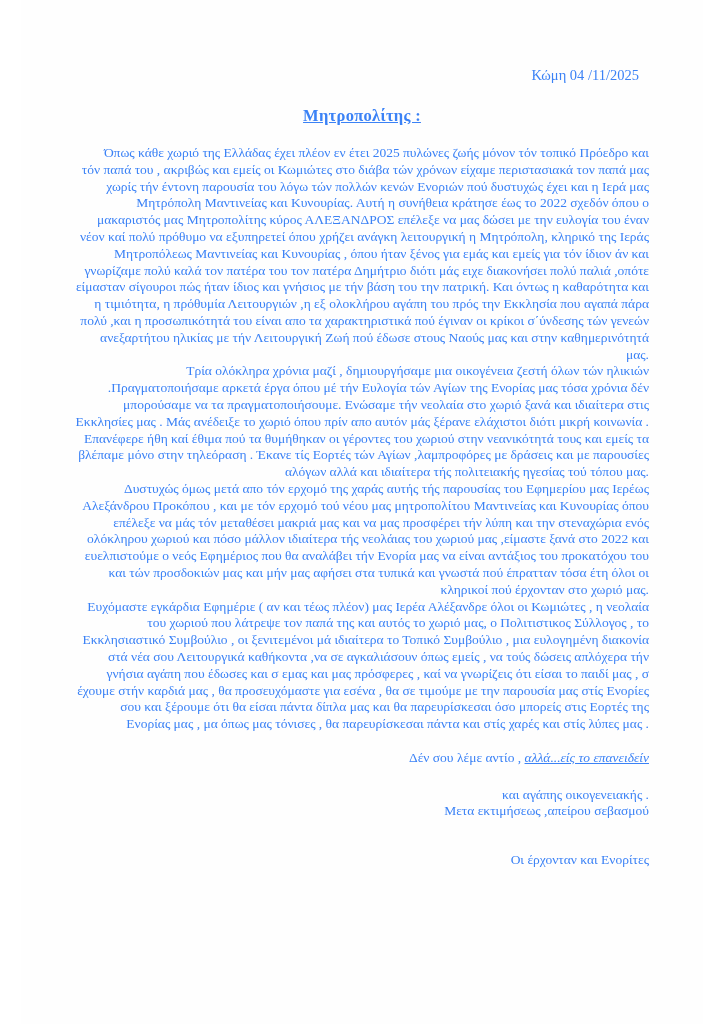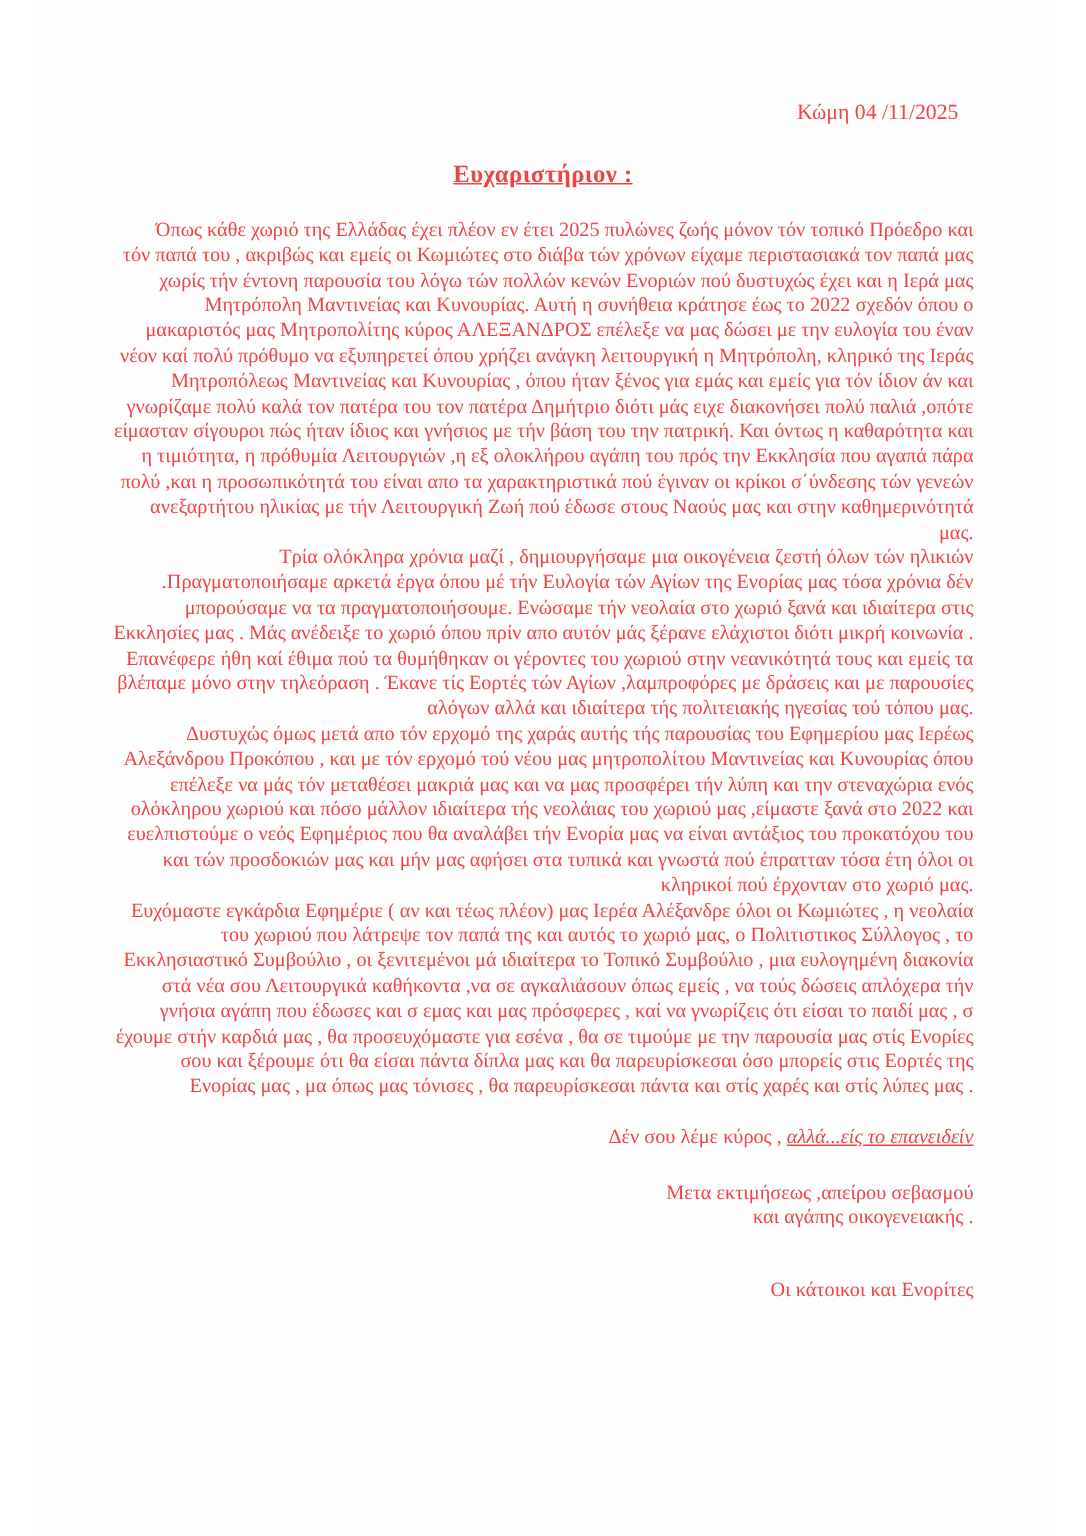--- a/index.html
+++ b/index.html
@@ -6,21 +6,21 @@
     margin: 0;
     padding: 0;
     background: #ffffff;
   }
   .page {
     position: relative;
     width: 682px;
     height: 1024px;
     margin: 0 auto;
     background: #fefefe;
-    color: #ef4444;
+    color: #3b82f6;
     font-family: "Liberation Serif", "DejaVu Serif", serif;
     overflow: hidden;
     box-sizing: border-box;
     padding-top: 66px;
   }
   .date {
     text-align: right;
     padding-right: 64px;
     font-size: 14.5px;
     line-height: 18px;
@@ -59,39 +59,39 @@
     margin-top: 32px;
   }
 </style>
 </head>
 <body>
 
 <div class="page">
 
   <div class="date">Κώμη 04 /11/2025</div>
 
-  <div class="title">Ευχαριστήριον :</div>
+  <div class="title">Μητροπολίτης :</div>
 
   <div class="body">
 
     <p class="para-first">Όπως κάθε χωριό της Ελλάδας έχει πλέον εν έτει 2025 πυλώνες ζωής μόνον τόν τοπικό Πρόεδρο και τόν παπά του , ακριβώς και εμείς οι Κωμιώτες στο διάβα τών χρόνων είχαμε περιστασιακά τον παπά μας χωρίς τήν έντονη παρουσία του λόγω τών πολλών κενών Ενοριών πού δυστυχώς έχει και η Ιερά μας Μητρόπολη Μαντινείας και Κυνουρίας. Αυτή η συνήθεια κράτησε έως το 2022 σχεδόν όπου ο μακαριστός μας Μητροπολίτης κύρος ΑΛΕΞΑΝΔΡΟΣ επέλεξε να μας δώσει με την ευλογία του έναν νέον καί πολύ πρόθυμο να εξυπηρετεί όπου χρήζει ανάγκη λειτουργική η Μητρόπολη, κληρικό της Ιεράς Μητροπόλεως Μαντινείας και Κυνουρίας , όπου ήταν ξένος για εμάς και εμείς για τόν ίδιον άν και γνωρίζαμε πολύ καλά τον πατέρα του τον πατέρα Δημήτριο διότι μάς ειχε διακονήσει πολύ παλιά ,οπότε είμασταν σίγουροι πώς ήταν ίδιος και γνήσιος με τήν βάση του την πατρική. Και όντως η καθαρότητα και η τιμιότητα, η πρόθυμία Λειτουργιών ,η εξ ολοκλήρου αγάπη του πρός την Εκκλησία που αγαπά πάρα πολύ ,και η προσωπικότητά του είναι απο τα χαρακτηριστικά πού έγιναν οι κρίκοι σ΄ύνδεσης τών γενεών ανεξαρτήτου ηλικίας με τήν Λειτουργική Ζωή πού έδωσε στους Ναούς μας και στην καθημερινότητά μας.</p>
 
     <p>Τρία ολόκληρα χρόνια μαζί , δημιουργήσαμε μια οικογένεια ζεστή όλων τών ηλικιών .Πραγματοποιήσαμε αρκετά έργα όπου μέ τήν Ευλογία τών Αγίων της Ενορίας μας τόσα χρόνια δέν μπορούσαμε να τα πραγματοποιήσουμε. Ενώσαμε τήν νεολαία στο χωριό ξανά και ιδιαίτερα στις Εκκλησίες μας . Μάς ανέδειξε το χωριό όπου πρίν απο αυτόν μάς ξέρανε ελάχιστοι διότι μικρή κοινωνία . Επανέφερε ήθη καί έθιμα πού τα θυμήθηκαν οι γέροντες του χωριού στην νεανικότητά τους και εμείς τα βλέπαμε μόνο στην τηλεόραση . Έκανε τίς Εορτές τών Αγίων ,λαμπροφόρες με δράσεις και με παρουσίες αλόγων αλλά και ιδιαίτερα τής πολιτειακής ηγεσίας τού τόπου μας.</p>
 
     <p>Δυστυχώς όμως μετά απο τόν ερχομό της χαράς αυτής τής παρουσίας του Εφημερίου μας Ιερέως Αλεξάνδρου Προκόπου , και με τόν ερχομό τού νέου μας μητροπολίτου Μαντινείας και Κυνουρίας όπου επέλεξε να μάς τόν μεταθέσει μακριά μας και να μας προσφέρει τήν λύπη και την στεναχώρια ενός ολόκληρου χωριού και πόσο μάλλον ιδιαίτερα τής νεολάιας του χωριού μας ,είμαστε ξανά στο 2022 και ευελπιστούμε ο νεός Εφημέριος που θα αναλάβει τήν Ενορία μας να είναι αντάξιος του προκατόχου του και τών προσδοκιών μας και μήν μας αφήσει στα τυπικά και γνωστά πού έπρατταν τόσα έτη όλοι οι κληρικοί πού έρχονταν στο χωριό μας.</p>
 
     <p>Ευχόμαστε  εγκάρδια Εφημέριε ( αν και τέως πλέον) μας Ιερέα  Αλέξανδρε όλοι οι Κωμιώτες , η νεολαία του χωριού που λάτρεψε τον παπά της και αυτός το χωριό μας, ο Πολιτιστικος Σύλλογος , το Εκκλησιαστικό Συμβούλιο , οι ξενιτεμένοι μά ιδιαίτερα το Τοπικό Συμβούλιο , μια ευλογημένη διακονία στά νέα σου Λειτουργικά καθήκοντα ,να σε αγκαλιάσουν όπως εμείς , να τούς δώσεις απλόχερα τήν γνήσια αγάπη που έδωσες και σ εμας και μας πρόσφερες , καί να γνωρίζεις ότι είσαι το παιδί μας , σ έχουμε στήν καρδιά μας , θα προσευχόμαστε για εσένα , θα σε τιμούμε με την παρουσία μας στίς Ενορίες σου και ξέρουμε ότι θα είσαι πάντα δίπλα μας και θα παρευρίσκεσαι όσο μπορείς στις Εορτές της Ενορίας μας , μα όπως μας τόνισες , θα παρευρίσκεσαι πάντα και στίς χαρές και στίς λύπες μας  .</p>
 
     <div class="farewell">
-      <div><span>Δέν σου λέμε κύρος , </span><span class="u-italic">αλλά...είς το επανειδείν</span></div>
+      <div><span>Δέν σου λέμε αντίο , </span><span class="u-italic">αλλά...είς το επανειδείν</span></div>
     </div>
 
     <div class="closing">
+      <div>και αγάπης οικογενειακής .</div>
       <div>Μετα εκτιμήσεως ,απείρου σεβασμού</div>
-      <div>και αγάπης οικογενειακής .</div>
     </div>
 
     <div class="signature">
-      <div>Οι κάτοικοι και Ενορίτες</div>
+      <div>Οι έρχονταν και Ενορίτες</div>
     </div>
 
   </div>
 </div>
 
 </body></html>

